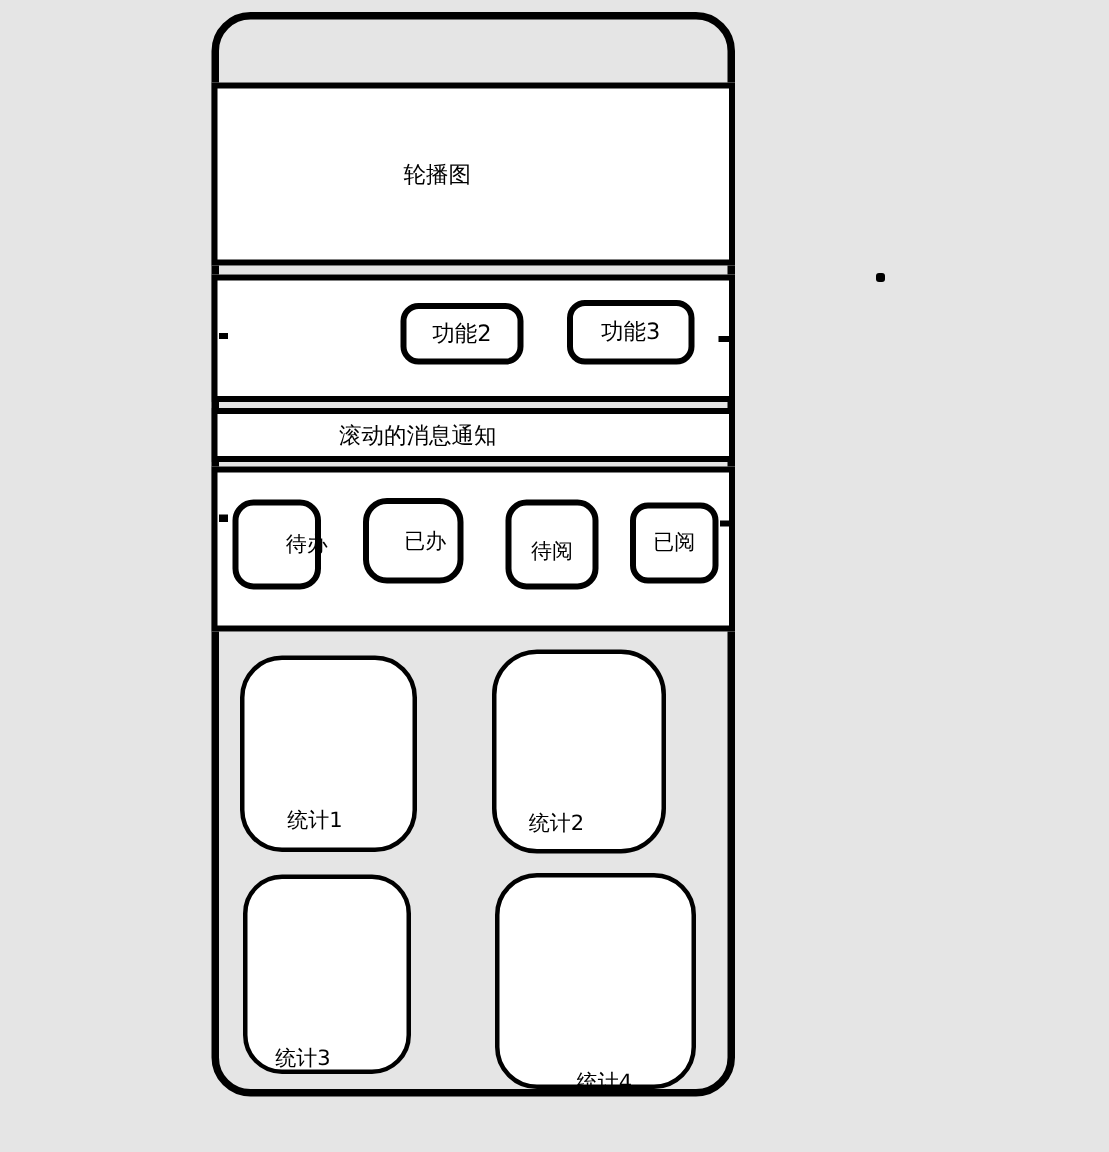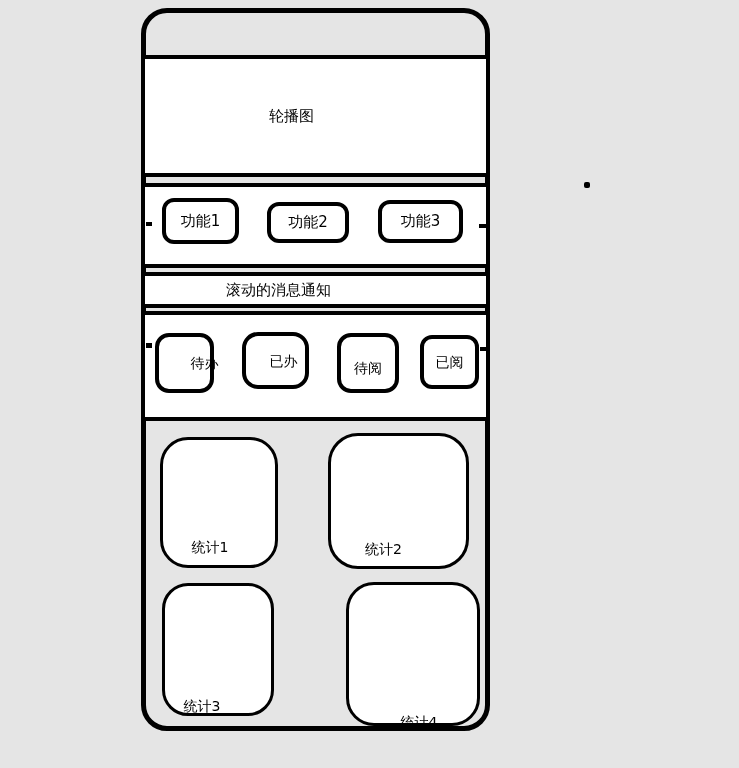--- a/index.html
+++ b/index.html
@@ -72,23 +72,23 @@
   
   .stat {
     border: 3px solid #000;
     background: #fff;
     display: flex;
     align-items: flex-end;
     justify-content: center;
   }
   .stat .label { font-size: 14px; }
   .stat-1 { left: 160px; top: 437px; width: 118px; height: 131px; border-radius: 28px; }
-  .stat-2 { left: 328px; top: 433px; width: 141px; height: 136px; border-radius: 30px; }
+  .stat-2 { left: 328px; top: 433px; width: 116px; height: 136px; border-radius: 30px; }
   .stat-3 { left: 162px; top: 583px; width: 112px; height: 133px; border-radius: 26px; }
-  .stat-4 { left: 346px; top: 582px; width: 134px; height: 144px; border-radius: 28px; padding-left: 12px; }
+  .stat-4 { left: 330px; top: 582px; width: 134px; height: 144px; border-radius: 28px; padding-left: 12px; }
 
   
   .carousel-box .label { transform: translateX(-24px); }
   .notice-bar   .label { transform: translateX(-37px); }
   .action-3     .label { transform: translateY(5px); }
   .stat-1 .label { transform: translate(-9px, -11px); }
   .stat-2 .label { transform: translate(-15px, -10px); }
   .stat-3 .label { transform: translate(-16px, 0); }
   .stat-4 .label { transform: translate(0, 6px); }
 
@@ -110,23 +110,20 @@
 
 <div id="canvas">
 
   <div class="abs phone-frame"></div>
 
   <div class="abs section carousel-box center-flex">
     <span class="label">轮播图</span>
   </div>
 
   <div class="abs section features-box"></div>
-  <div class="abs pill feature-1">
-    <span class="label">功能1</span>
-  </div>
   <div class="abs pill feature-2">
     <span class="label">功能2</span>
   </div>
   <div class="abs pill feature-3">
     <span class="label">功能3</span>
   </div>
 
   <div class="abs section notice-bar center-flex">
     <span class="label">滚动的消息通知</span>
   </div>

